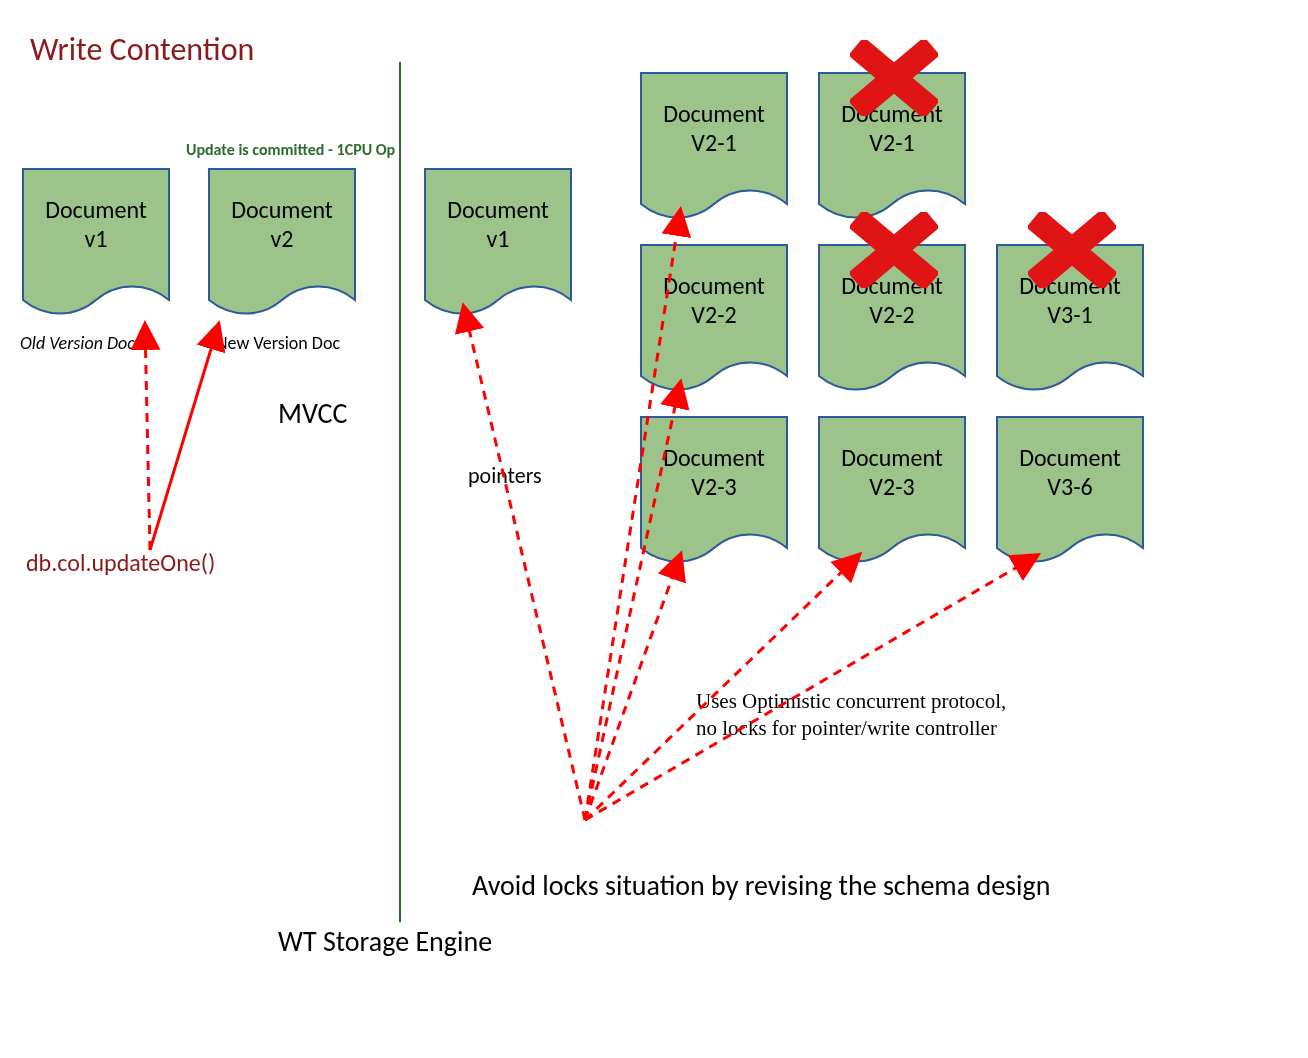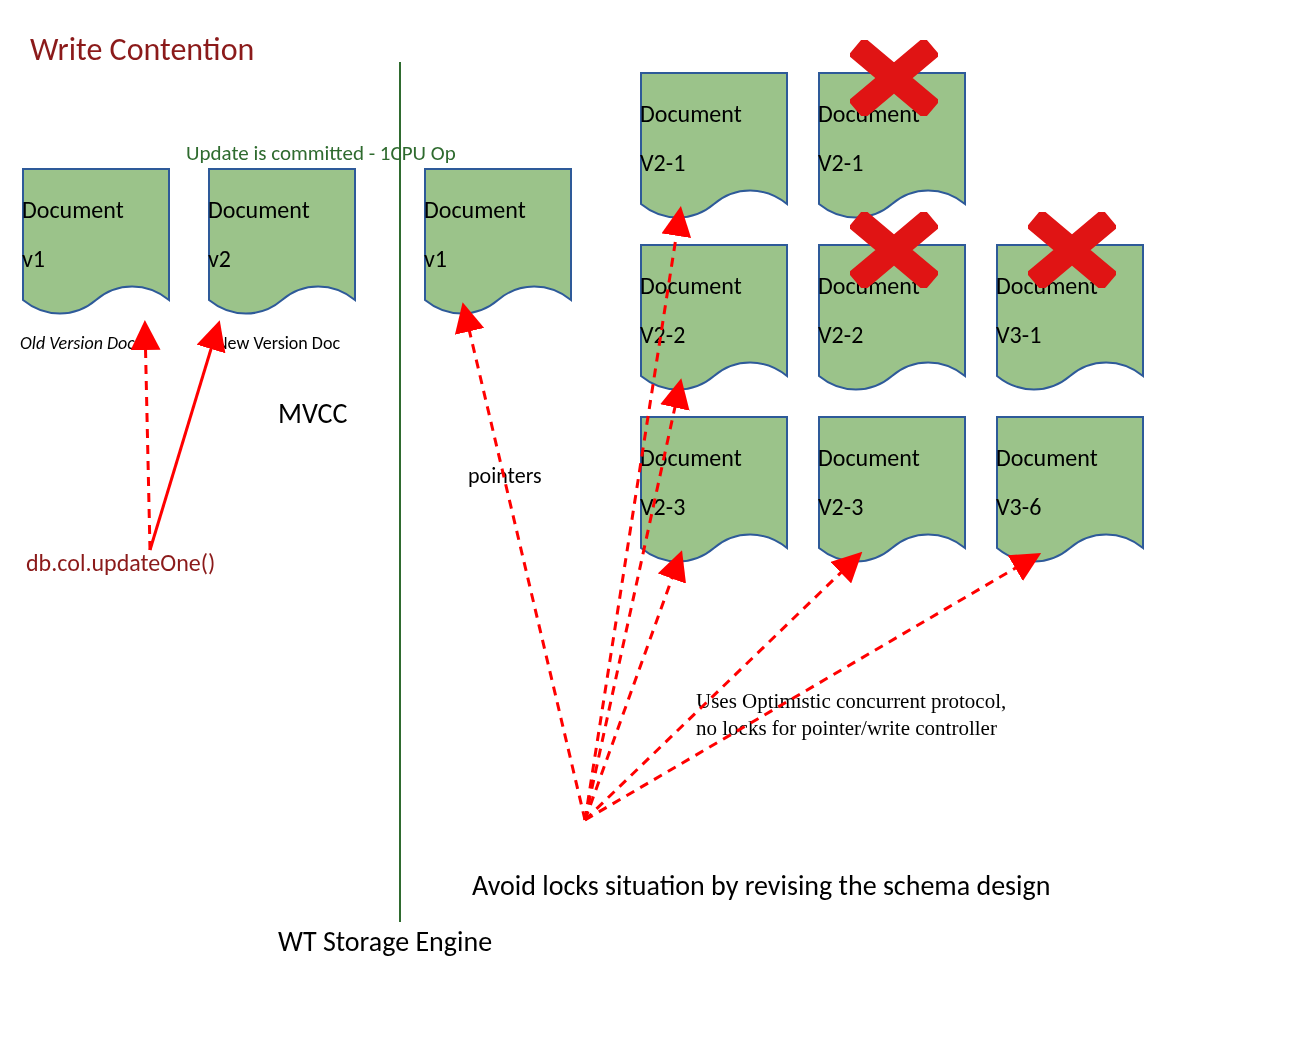--- a/index.html
+++ b/index.html
@@ -33,22 +33,22 @@
   }
   .update-label {
     position: absolute;
     left: 26px; top: 548px;
     font-size: 24px;
     color: #8b1a1a;
   }
   .committed-label {
     position: absolute;
     left: 186px; top: 140px;
-    font-size: 21px;
-    font-weight: 400;
+    font-size: 16px;
+    font-weight: 700;
     color: #2f6b2f;
   }
   .old-doc-label {
     position: absolute;
     left: 20px; top: 332px;
     font-size: 18px;
     color: #000;
     font-style: italic;
   }
   .new-doc-label {
@@ -77,37 +77,37 @@
     left: 472px; top: 868px;
     font-size: 28px;
     color: #000;
   }
 
   
   .doc {
     position: absolute;
     width: 148px;
     height: 155px;
-    text-align: left;
+    text-align: center;
     pointer-events: none;
   }
   .doc svg {
     position: absolute;
     left: 0; top: 0;
     width: 148px; height: 155px;
   }
   .doc .txt {
     position: relative;
     padding-top: 28px;
     font-size: 24px;
     color: #000;
     line-height: 1.2;
   }
   .doc .txt .l1 { display:block; }
-  .doc .txt .l2 { display:block;margin-top:20px; }
+  .doc .txt .l2 { display:block; }
 
   
   .xmark {
     position: absolute;
     width: 88px; height: 76px;
     pointer-events: none;
   }
 
   
   .vline {

